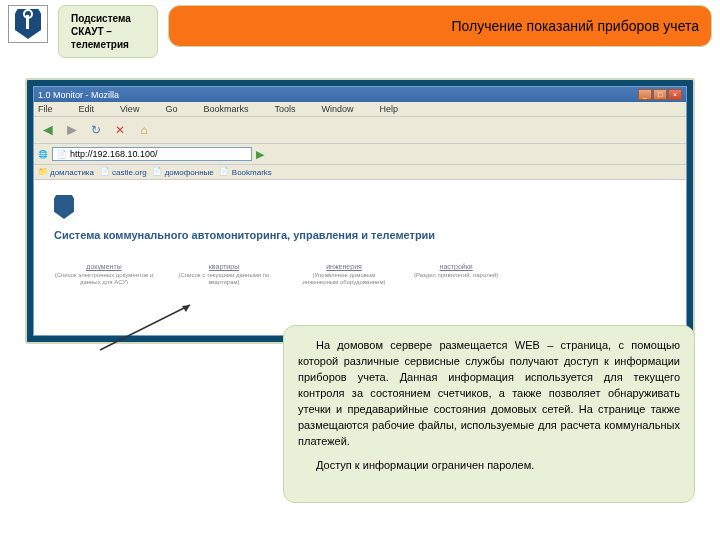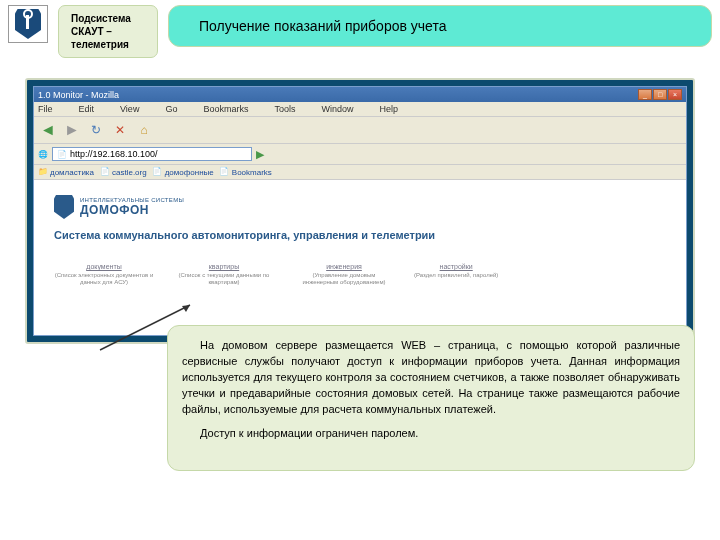--- a/index.html
+++ b/index.html
@@ -5,21 +5,21 @@
   * { margin: 0; padding: 0; box-sizing: border-box; }
   body { width: 720px; height: 540px; font-family: Arial, sans-serif; background: #fff; position: relative; }
   
   .header-row { display: flex; align-items: flex-start; padding: 5px 8px; gap: 10px; }
   .logo-box { width: 40px; height: 38px; border: 1px solid #999; background: #fff; display: flex; align-items: center; justify-content: center; position: relative; }
   .logo-shield { width: 26px; height: 30px; background: #1a4a7a; clip-path: polygon(10% 0, 90% 0, 100% 15%, 100% 70%, 50% 100%, 0 70%, 0 15%); position: relative; }
   .logo-key { position: absolute; width: 3px; height: 14px; background: #fff; top: 6px; left: 11px; }
   .logo-key::after { content: ''; position: absolute; width: 6px; height: 6px; border: 2px solid #fff; border-radius: 50%; top: -6px; left: -3px; }
   
   .subtitle-box { background: #e8f0d8; border: 1px solid #c5d8a8; border-radius: 7px; padding: 6px 12px; font-size: 10px; font-weight: bold; line-height: 1.3; min-width: 100px; }
-  .title-box { background: #5eead4; border: 1px solid #c5d8a8; border-radius: 12px; padding: 12px 30px; flex: 1; text-align: left; font-size: 14px; }
+  .title-box { background: #f97316; border: 1px solid #c5d8a8; border-radius: 12px; padding: 12px 12px; flex: 1; text-align: right; font-size: 14px; }
   
   .screenshot-frame { margin: 15px 25px 5px 25px; border: 2px solid #d0d8c0; padding: 6px; background: #0c4a6e; border-radius: 3px; }
   
   .browser-window { border: 1px solid #7a9ecc; background: #fff; font-size: 9px; }
   .browser-titlebar { background: linear-gradient(#4a7ab8, #3a6aa8); color: #fff; padding: 2px 4px; display: flex; align-items: center; justify-content: space-between; font-size: 9px; }
   .titlebar-buttons { display: flex; gap: 1px; }
   .titlebar-btn { width: 14px; height: 11px; background: linear-gradient(#e8a880, #d87840); border: 1px solid #a85830; font-size: 7px; text-align: center; line-height: 9px; color: #fff; }
   .titlebar-btn.close { background: linear-gradient(#e87860, #c84830); }
   
   .browser-menu { background: #ece9d8; padding: 2px 4px; display: flex; gap: 26px; border-bottom: 1px solid #ccc; font-size: 9px; color: #333; }
@@ -52,21 +52,21 @@
   
   .content-tabs { display: flex; gap: 20px; font-size: 7px; color: #555; }
   .tab-col { text-align: center; max-width: 100px; }
   .tab-head { text-decoration: underline; color: #778; margin-bottom: 2px; font-size: 7px; }
   .tab-desc { font-size: 6px; color: #888; line-height: 1.2; }
   
   .arrow-pointer { position: absolute; left: 90px; top: 300px; width: 120px; height: 60px; pointer-events: none; }
   .arrow-line { stroke: #333; stroke-width: 1.5; fill: none; }
   .arrow-head { fill: #333; }
   
-  .description-box { position: absolute; right: 25px; top: 325px; width: 528px; background: #e8f0d8; border: 1px solid #c5d8a8; border-radius: 12px; padding: 12px 14px; font-size: 11px; line-height: 1.45; text-align: justify; }
+  .description-box { position: absolute; right: 25px; top: 325px; width: 412px; background: #e8f0d8; border: 1px solid #c5d8a8; border-radius: 12px; padding: 12px 14px; font-size: 11px; line-height: 1.45; text-align: justify; }
   .description-box p { margin-bottom: 8px; text-indent: 18px; }
   .description-box p:last-child { margin-bottom: 16px; }
 </style>
 </head>
 <body>
 
 <div class="header-row">
   <div class="logo-box">
     <div class="logo-shield">
       <div class="logo-key"></div>
@@ -129,24 +129,20 @@
           <span>домофонные</span>
         </span>
       <span class="bm-item">
           <span class="bm-icon">📄</span>
           <span>Bookmarks</span>
         </span>
     </div>
     <div class="browser-content">
       <div class="domofon-logo">
         <div class="domofon-shield"></div>
-        <div>
-          <div class="domofon-sub">ИНТЕЛЛЕКТУАЛЬНЫЕ СИСТЕМЫ</div>
-          <div class="domofon-text">ДОМОФОН</div>
-        </div>
       </div>
       <div class="content-title">Система коммунального автомониторинга, управления и телеметрии</div>
       <div class="content-tabs">
         <div class="tab-col">
           <div class="tab-head">документы</div>
           <div class="tab-desc">(Список электронных документов и данных для АСУ)</div>
         </div>
         <div class="tab-col">
           <div class="tab-head">квартиры</div>
           <div class="tab-desc">(Список с текущими данными по квартирам)</div>

